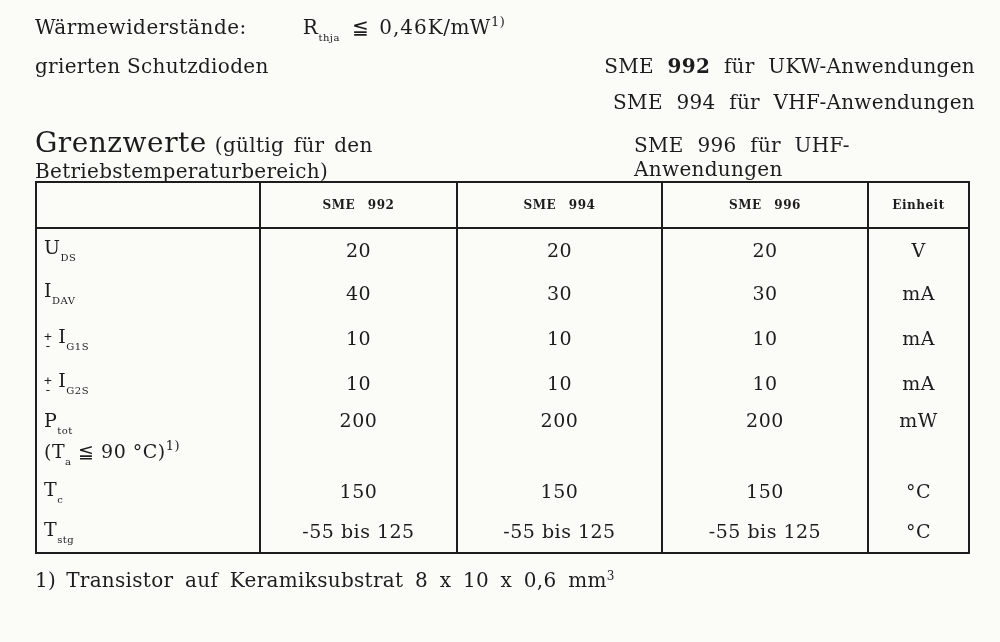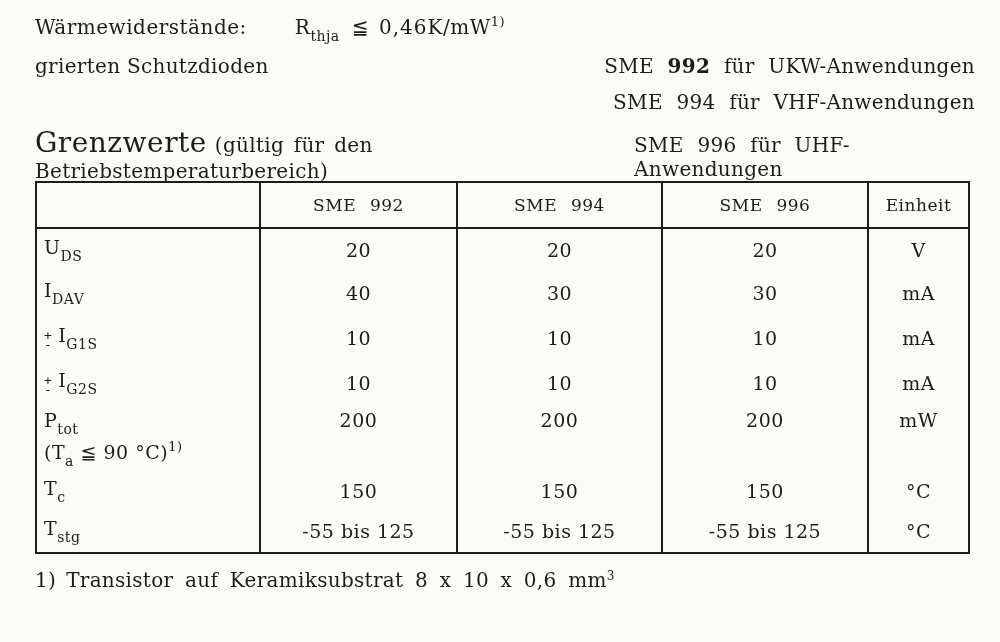--- a/index.html
+++ b/index.html
@@ -16,26 +16,27 @@
     width: 1000px; height: 642px;
     padding: 14px 25px 0 35px;
   }
   
   .formula-row {
     display: flex;
     align-items: baseline;
     font-size: 20px;
     letter-spacing: 0.5px;
     height: 40px;
+    gap: 8px;
   }
   .formula {
     margin-left: 48px;
   }
   sub.ssub {
-    font-size: 14px;
+    font-size: 10px;
     vertical-align: -7px;
     letter-spacing: 0.5px;
   }
   sup.ssup {
     font-size: 13px;
     vertical-align: 8px;
   }
   .rel { margin: 0 10px 0 12px; }
   .val { letter-spacing: 1px; }
   .unit-sp { }
@@ -77,22 +78,22 @@
     width: 933px;
   }
   table.limits, table.limits th, table.limits td {
     border: 0;
   }
   table.limits {
     border: 2px solid #1d1d1d;
   }
   table.limits th {
     border-bottom: 2px solid #1d1d1d;
-    font-weight: normal;
-    font-size: 17px;
+    font-weight: bold;
+    font-size: 12px;
     word-spacing: 8px;
     height: 42px;
     letter-spacing: 0.5px;
   }
   table.limits th + th, table.limits td + td {
     border-left: 2px solid #1d1d1d;
   }
   table.limits td {
     text-align: center;
     font-size: 19px;

